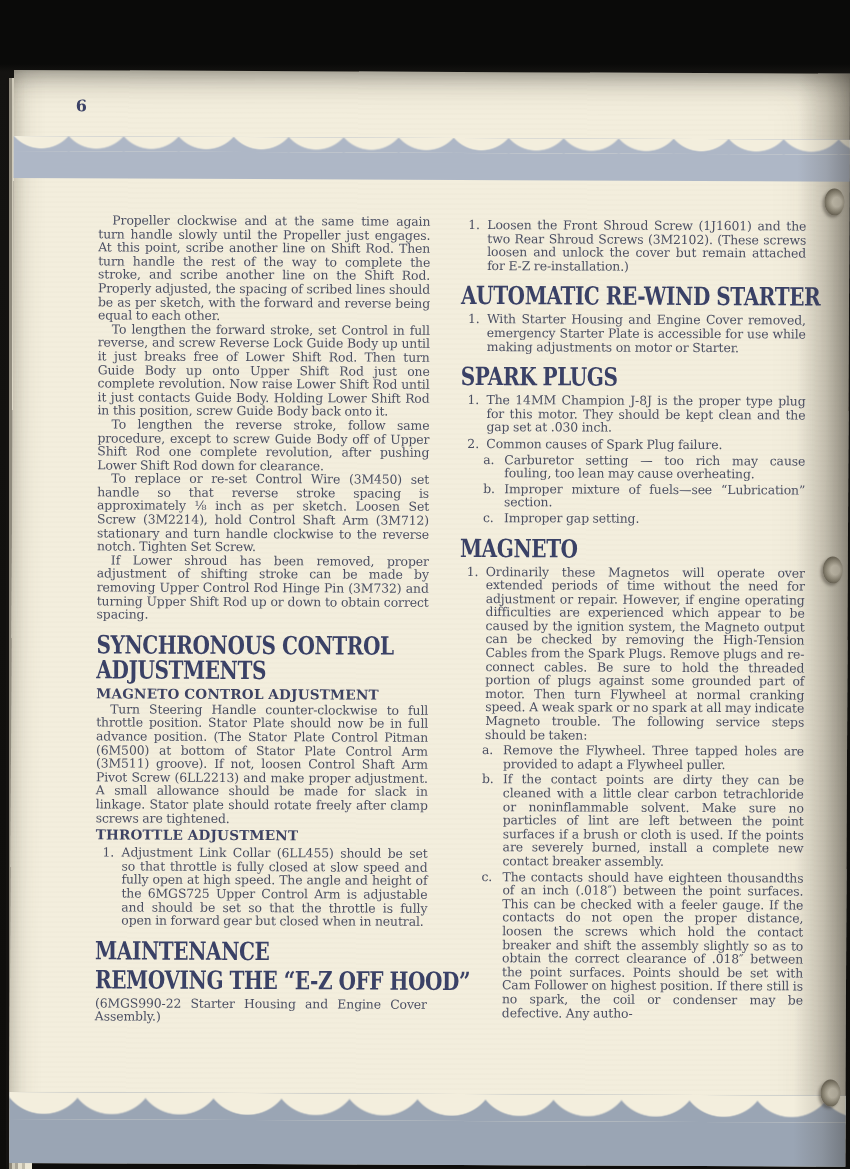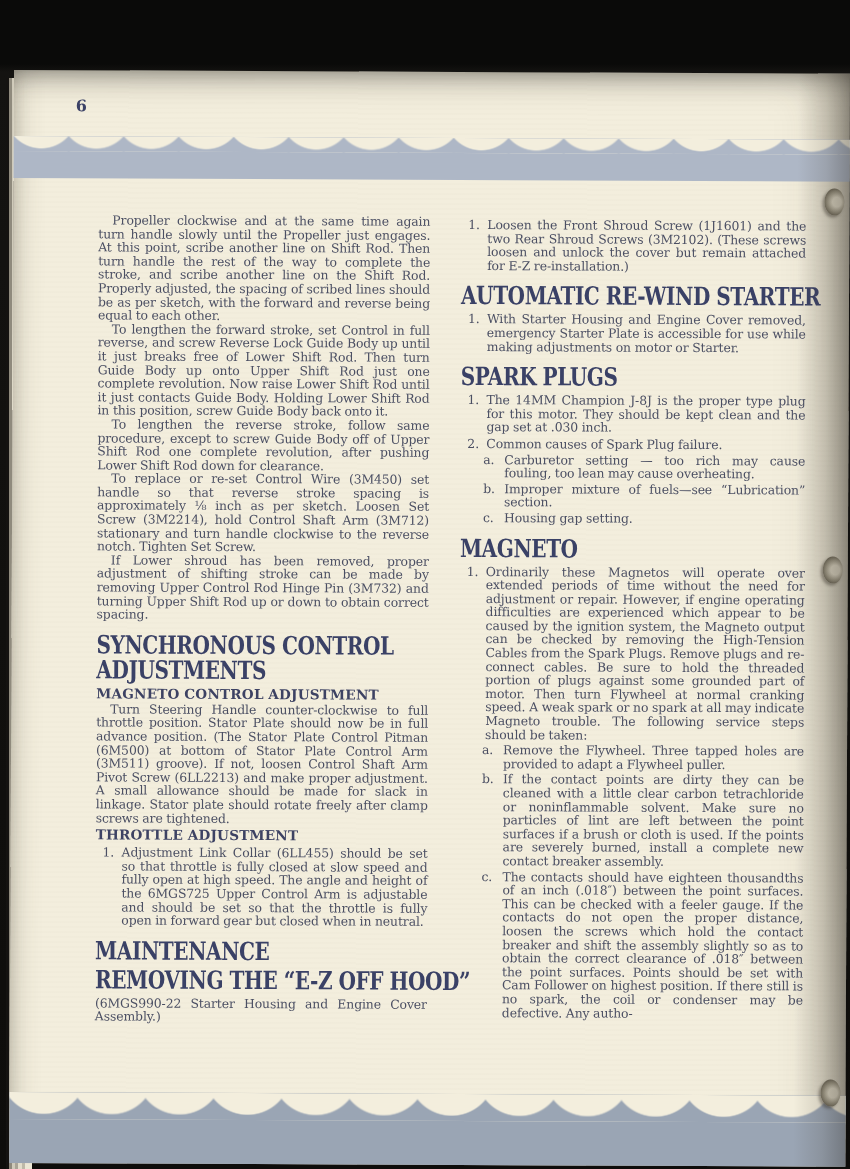--- a/index.html
+++ b/index.html
@@ -88,21 +88,21 @@
       </div>
     <div class="col col-right" id="col-right">
         <div class="num-item"><span class="marker">1.</span><span>Loosen the Front Shroud Screw (1J1601) and the two Rear Shroud Screws (3M2102). (These screws loosen and unlock the cover but remain attached for E-Z re-installation.)</span></div>
         <div class="h-big">AUTOMATIC RE-WIND STARTER</div>
         <div class="num-item"><span class="marker">1.</span><span>With Starter Housing and Engine Cover removed, emergency Starter Plate is accessible for use while making adjustments on motor or Starter.</span></div>
         <div class="h-big">SPARK PLUGS</div>
         <div class="num-item"><span class="marker">1.</span><span>The 14MM Champion J-8J is the proper type plug for this motor. They should be kept clean and the gap set at .030 inch.</span></div>
         <div class="num-item"><span class="marker">2.</span><span>Common causes of Spark Plug failure.</span></div>
         <div class="alpha-item"><span class="marker">a.</span><span>Carburetor setting — too rich may cause fouling, too lean may cause overheating.</span></div>
         <div class="alpha-item"><span class="marker">b.</span><span>Improper mixture of fuels—see “Lubrication” section.</span></div>
-        <div class="alpha-item"><span class="marker">c.</span><span>Housing gap setting.</span></div>
+        <div class="alpha-item"><span class="marker">c.</span><span>Improper gap setting.</span></div>
         <div class="h-big">MAGNETO</div>
         <div class="num-item"><span class="marker">1.</span><span>Ordinarily these Magnetos will operate over extended periods of time without the need for adjustment or repair. However, if engine operating difficulties are experienced which appear to be caused by the ignition system, the Magneto output can be checked by removing the High-Tension Cables from the Spark Plugs. Remove plugs and re-connect cables. Be sure to hold the threaded portion of plugs against some grounded part of motor. Then turn Flywheel at normal cranking speed. A weak spark or no spark at all may indicate Magneto trouble. The following service steps should be taken:</span></div>
         <div class="alpha-item"><span class="marker">a.</span><span>Remove the Flywheel. Three tapped holes are provided to adapt a Flywheel puller.</span></div>
         <div class="alpha-item"><span class="marker">b.</span><span>If the contact points are dirty they can be cleaned with a little clear carbon tetrachloride or noninflammable solvent. Make sure no particles of lint are left between the point surfaces if a brush or cloth is used. If the points are severely burned, install a complete new contact breaker assembly.</span></div>
         <div class="alpha-item"><span class="marker">c.</span><span>The contacts should have eighteen thousandths of an inch (.018″) between the point surfaces. This can be checked with a feeler gauge. If the contacts do not open the proper distance, loosen the screws which hold the contact breaker and shift the assembly slightly so as to obtain the correct clearance of .018″ between the point surfaces. Points should be set with Cam Follower on highest position. If there still is no spark, the coil or condenser may be defective. Any autho-</span></div>
       </div>
 
     <div class="hole h1p"></div>
     <div class="hole h2p"></div>
     <div class="hole h3p"></div>

